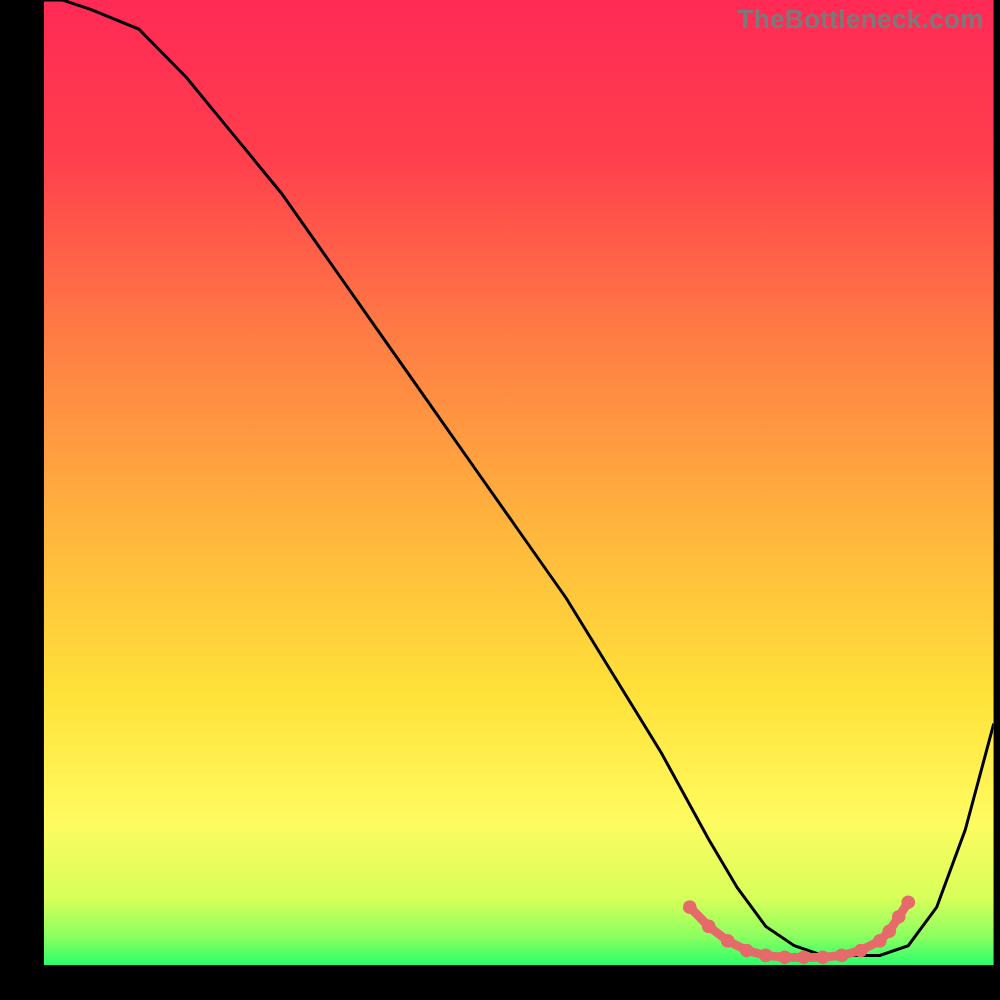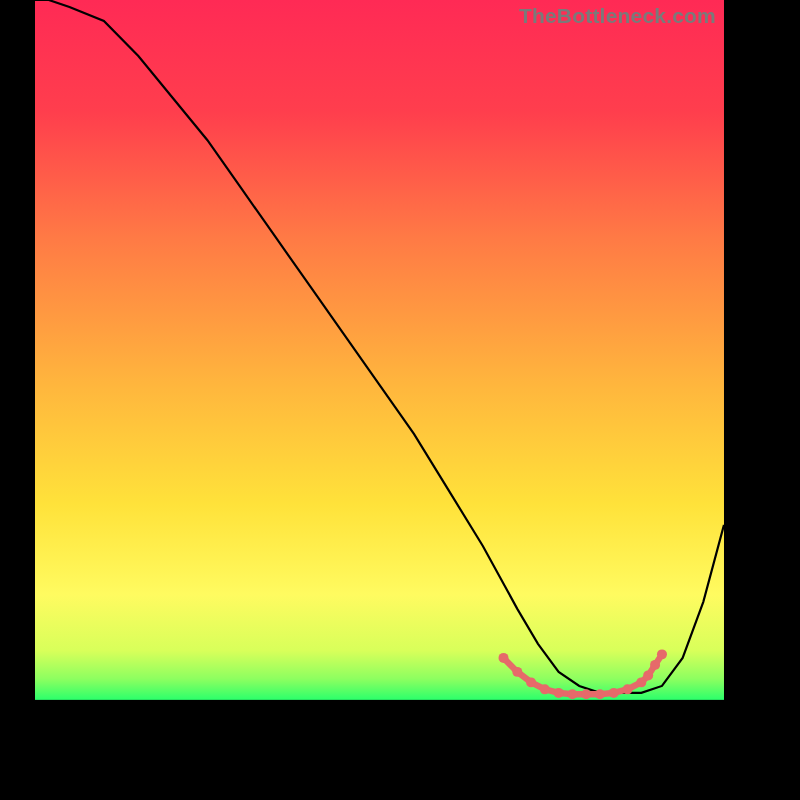--- a/index.html
+++ b/index.html
@@ -8,21 +8,21 @@
     width: 800px;
     height: 800px;
     background: #000000;
     overflow: hidden;
     font-family: Arial, Helvetica, sans-serif;
   }
   .frame {
     position: absolute;
     left: 35px;
     top: 0;
-    width: 689px;
+    width: 760px;
     height: 772px;
     background: #000000;
   }
   .plot-area {
     position: absolute;
     inset: 0;
   }
   .watermark {
     position: absolute;
     top: 4px;

